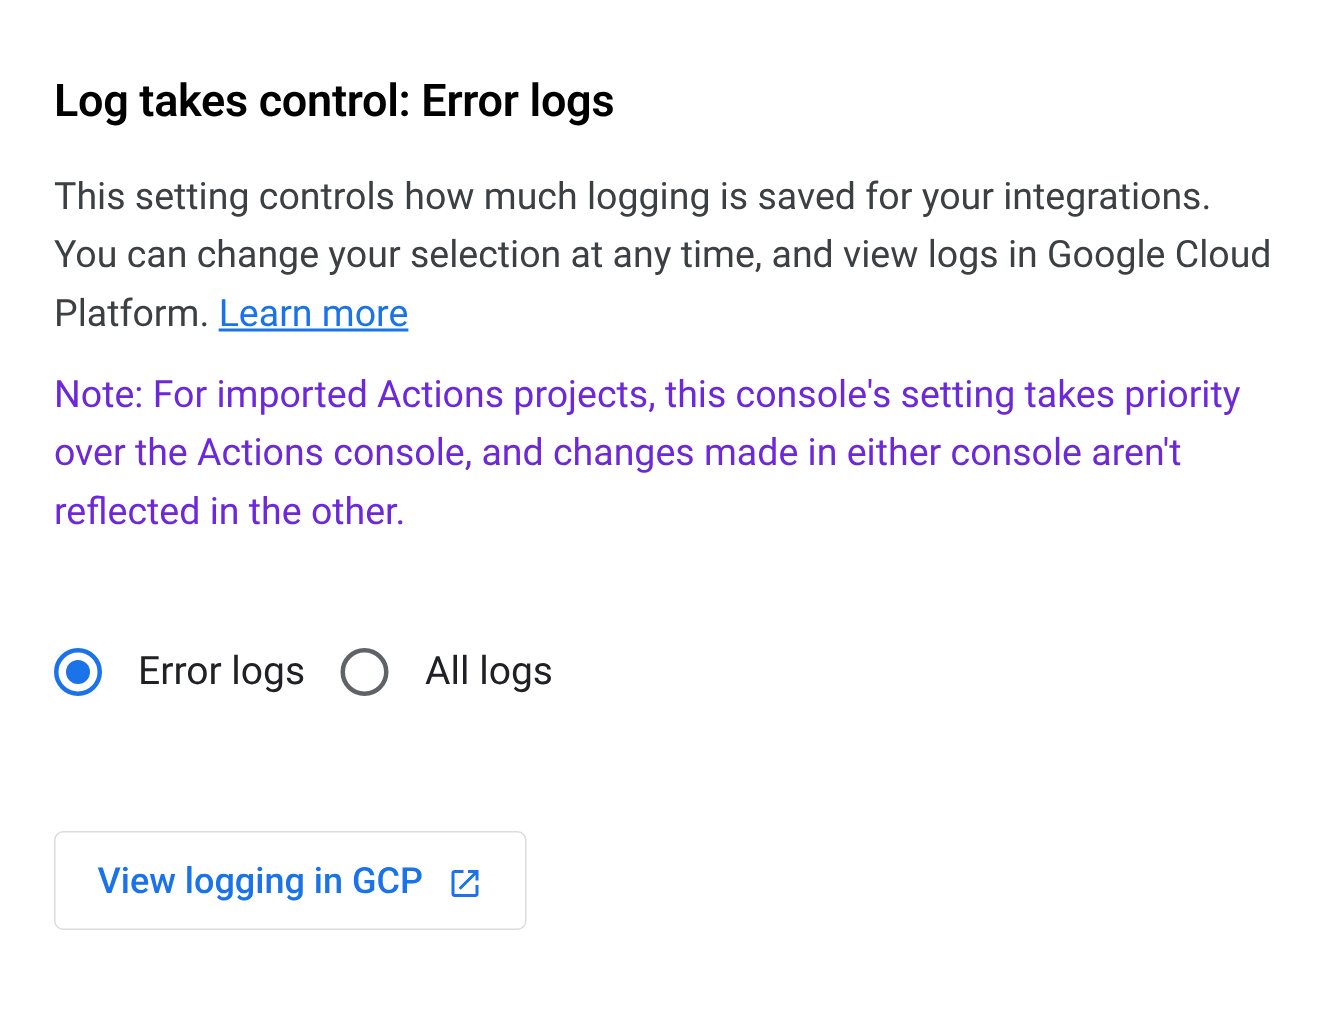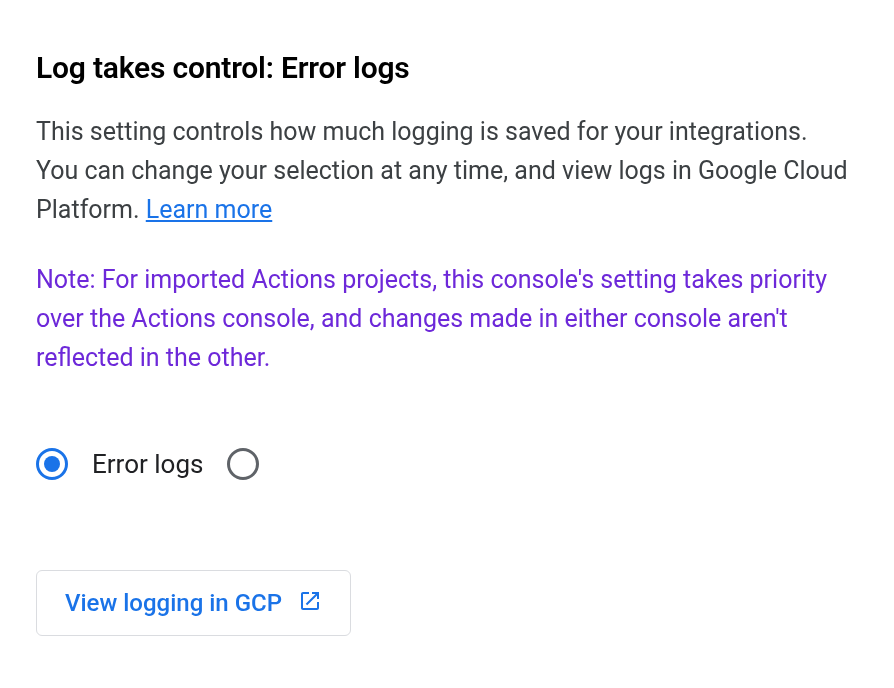--- a/index.html
+++ b/index.html
@@ -19,21 +19,21 @@
       font-size: 30px;
       font-weight: 600;
       color: #000000;
       margin-bottom: 28px;
       letter-spacing: -0.2px;
     }
     .description {
       font-size: 25px;
       line-height: 1.55;
       color: #3c4043;
-      margin-bottom: 32px;
+      margin-bottom: 16px;
       max-width: 820px;
     }
     .description a {
       color: #1a73e8;
       text-decoration: underline;
       cursor: pointer;
     }
     .note {
       font-size: 25px;
       line-height: 1.55;
@@ -75,21 +75,21 @@
     }
     .radio-circle.unselected {
       border: 3px solid #5f6368;
     }
     .radio-label {
       font-size: 26px;
       color: #202124;
     }
     .view-button {
       display: inline-flex;
-      align-items: flex-start;
+      align-items: flex-end;
       gap: 16px;
       padding: 18px 28px;
       border: 1px solid #dadce0;
       border-radius: 6px;
       background: #ffffff;
       color: #1a73e8;
       font-size: 24px;
       font-weight: 500;
       cursor: pointer;
       font-family: inherit;
@@ -115,20 +115,21 @@
 
 <p class="note">Note: For imported Actions projects, this console's setting takes priority over the Actions console, and changes made in either console aren't reflected in the other.</p>
 
 <div class="radio-group">
   <label class="radio-option">
     <span class="radio-circle selected"></span>
     <span class="radio-label">Error logs</span>
   </label>
   <label class="radio-option">
     <span class="radio-circle unselected"></span>
+    <span class="radio-label">All logs</span>
   </label>
 </div>
 
 <button class="view-button">
   <span>View logging in GCP</span>
   <span class="external-icon">
     <svg width="24" height="24" viewBox="0 0 24 24" fill="none">
       <path d="M19 19H5V5h6V3H5c-1.1 0-2 .9-2 2v14c0 1.1.9 2 2 2h14c1.1 0 2-.9 2-2v-6h-2v6zM14 3v2h3.59l-9.83 9.83 1.41 1.41L19 6.41V10h2V3h-7z" fill="#1a73e8"></path>
     </svg>
   </span>

